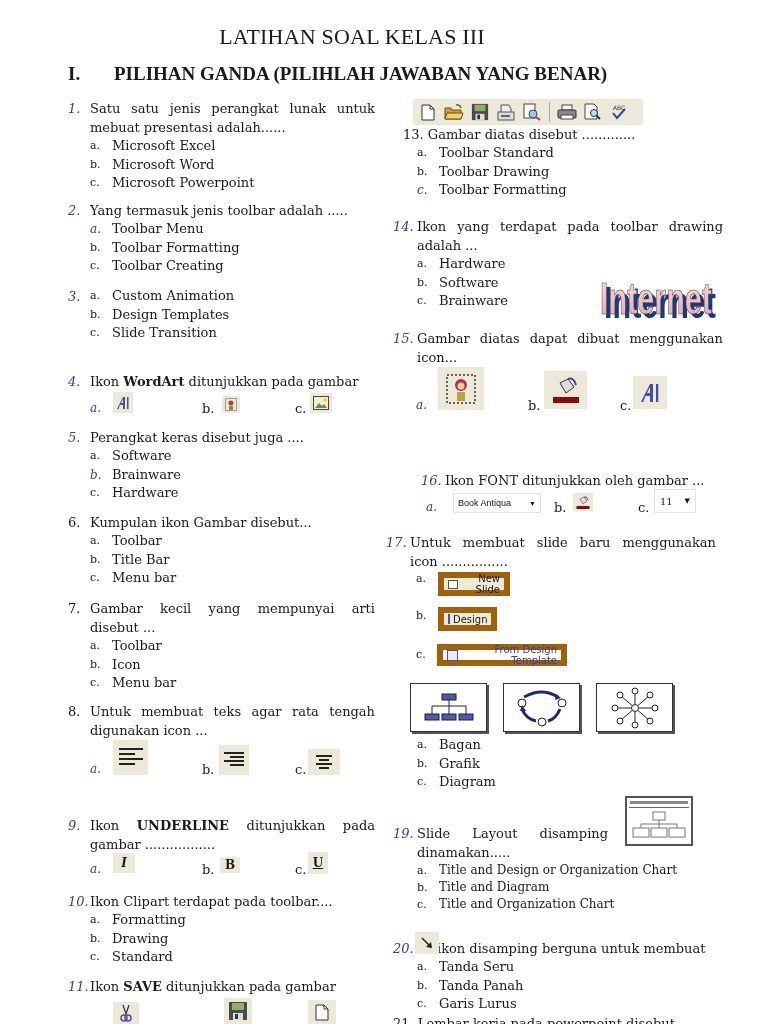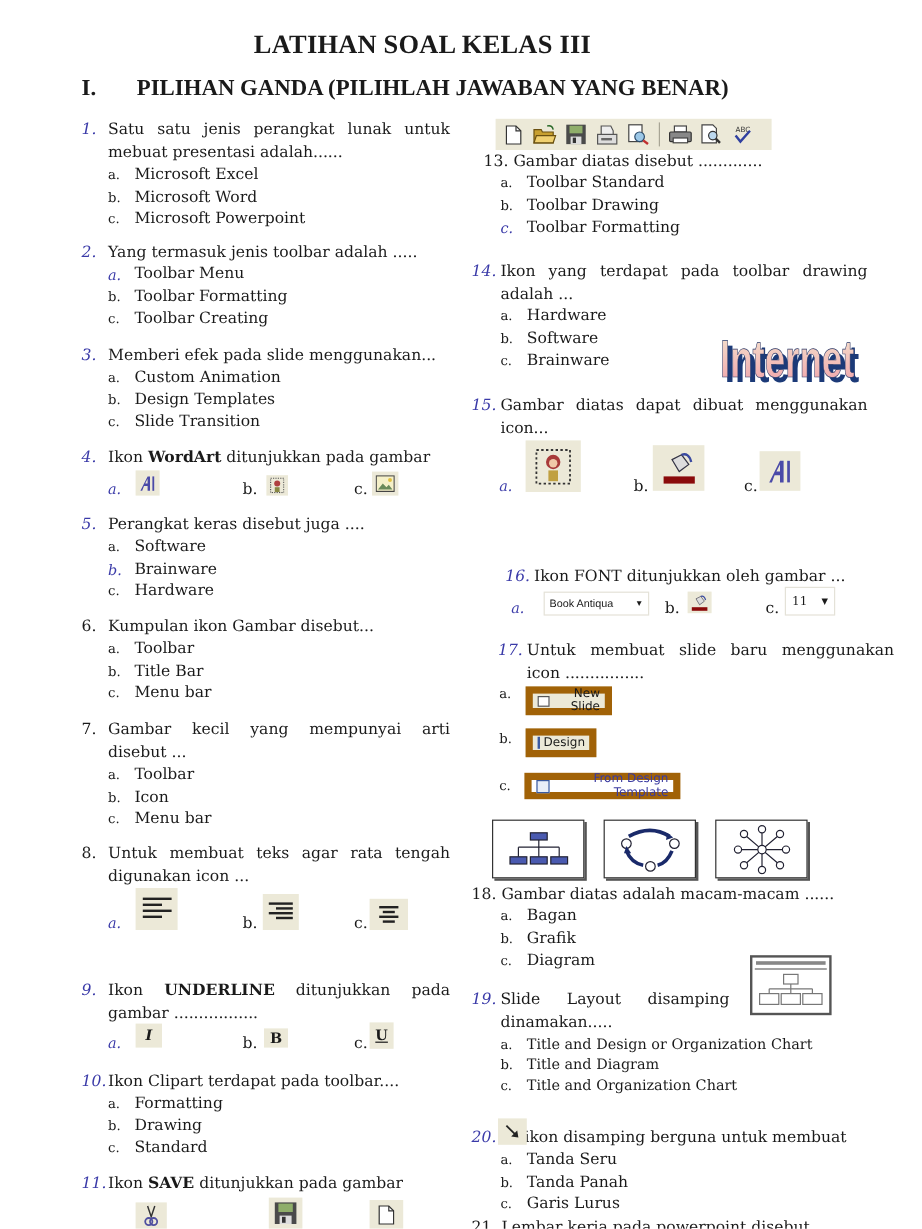--- a/index.html
+++ b/index.html
@@ -1,20 +1,20 @@
 <!DOCTYPE html>
 <html><head>
 <meta charset="utf-8">
 <style>
   * { box-sizing: border-box; margin: 0; padding: 0; }
   html, body { width: 768px; height: 1024px; overflow: hidden; background: #ffffff; }
   body { position: relative; font-family: "DejaVu Serif", "Liberation Serif", serif; color: #1a1a1a; }
 
   .title { position: absolute; top: 24px; left: 0; width: 704px; text-align: center;
-           font-family: "Liberation Serif", serif; font-size: 22px; font-weight: bold; letter-spacing: 0.2px; }
+           font-family: "Liberation Serif", serif; font-size: 22px; font-weight: normal; letter-spacing: 0.2px; }
   .section { position: absolute; top: 63px; left: 68px; font-family: "Liberation Serif", serif;
              font-size: 19px; font-weight: bold; }
   .section .num { display: inline-block; width: 46px; }
 
   .q { position: absolute; font-size: 13px; line-height: 19px; }
   .q .qtext { position: relative; padding-left: 22px; text-align: justify; }
   .q .qnum { position: absolute; left: 0; top: 0; }
   .qnum.blue { color: #3a3aa8; font-style: italic; }
   .q .opts { padding-left: 22px; }
   .q .opt { position: relative; padding-left: 22px; font-size: 13px; line-height: 18.5px; }
@@ -68,21 +68,21 @@
   <div class="q" style="left:68px; top:201px; width:307px;">
     <div class="qtext"><span class="qnum blue">2.</span><span>Yang termasuk jenis toolbar  adalah .....</span></div>
     <div class="opts">
       <div class="opt"><span class="ol blue">a.</span><span>Toolbar Menu</span></div>
       <div class="opt"><span class="ol">b.</span><span>Toolbar Formatting</span></div>
       <div class="opt"><span class="ol">c.</span><span>Toolbar Creating</span></div>
     </div>
   </div>
 
   <div class="q" style="left:68px; top:287px; width:307px;">
-    <div class="qtext"><span class="qnum blue">3.</span><span>Memberi efek pada slide menggunakan...</span></div>
+    <div class="qtext"><span class="qnum blue">3.</span></div>
     <div class="opts">
       <div class="opt"><span class="ol">a.</span><span>Custom Animation</span></div>
       <div class="opt"><span class="ol">b.</span><span>Design Templates</span></div>
       <div class="opt"><span class="ol">c.</span><span>Slide Transition</span></div>
     </div>
   </div>
 
   <div class="q" style="left:68px; top:372px; width:307px;">
     <div class="qtext"><span class="qnum blue">4.</span><span>Ikon </span><b>WordArt</b><span>  ditunjukkan pada gambar</span></div>
   </div>
@@ -364,21 +364,21 @@
           <rect x="3" y="22" width="26" height="6" fill="#8a0a0a"></rect>
         </svg>
     </div>
     <span class="lab" style="left:638px; top:500px;">c.</span>
     <div class="ibox" style="left:654px; top:489px; width:42px; height:24px; background:#fff; border:1px solid #e4e2d8; justify-content:space-between; padding:0 5px; font-size:10px;">
       <span>11</span>
         <span style="font-size:7px;">▼</span>
     </div>
   </div>
 
-  <div class="q" style="left:415px; top:533px; width:330px;">
+  <div class="q" style="left:386px; top:533px; width:330px;">
     <div class="qtext"><span class="qnum blue">17.</span><span>Untuk membuat slide baru menggunakan icon ................</span></div>
   </div>
   <div class="iconrow" style="left:0; top:0;">
     <span class="lab" style="left:416px; top:572px; font-size:11px;">a.</span>
     <div class="btn-img" style="left:438px; top:572px; width:72px; height:24px;">
       <span style="display:inline-block;width:12px;height:9px;border:1px solid #555;background:#fff;"></span>
         <span>New Slide</span>
     </div>
     <span class="lab" style="left:416px; top:609px; font-size:11px;">b.</span>
     <div class="btn-img" style="left:438px; top:607px; width:59px; height:24px;">
@@ -426,21 +426,20 @@
           <circle cx="46" cy="21" r="3"></circle>
           <circle cx="11" cy="8" r="3"></circle>
           <circle cx="41" cy="8" r="3"></circle>
           <circle cx="11" cy="34" r="3"></circle>
           <circle cx="41" cy="34" r="3"></circle>
         </g>
       </svg>
   </div>
 
   <div class="q" style="left:393px; top:736px; width:330px;">
-    <div class="qtext" style="padding-left:0;"><span>18.</span> <span>Gambar diatas adalah macam-macam ......</span></div>
     <div class="opts">
       <div class="opt"><span class="ol">a.</span><span>Bagan</span></div>
       <div class="opt"><span class="ol">b.</span><span>Grafik</span></div>
       <div class="opt"><span class="ol">c.</span><span>Diagram</span></div>
     </div>
   </div>
 
   <div class="layout-img">
     <svg width="64" height="46" viewBox="0 0 64 46">
         <rect x="3" y="3" width="58" height="3" fill="#888"></rect>

